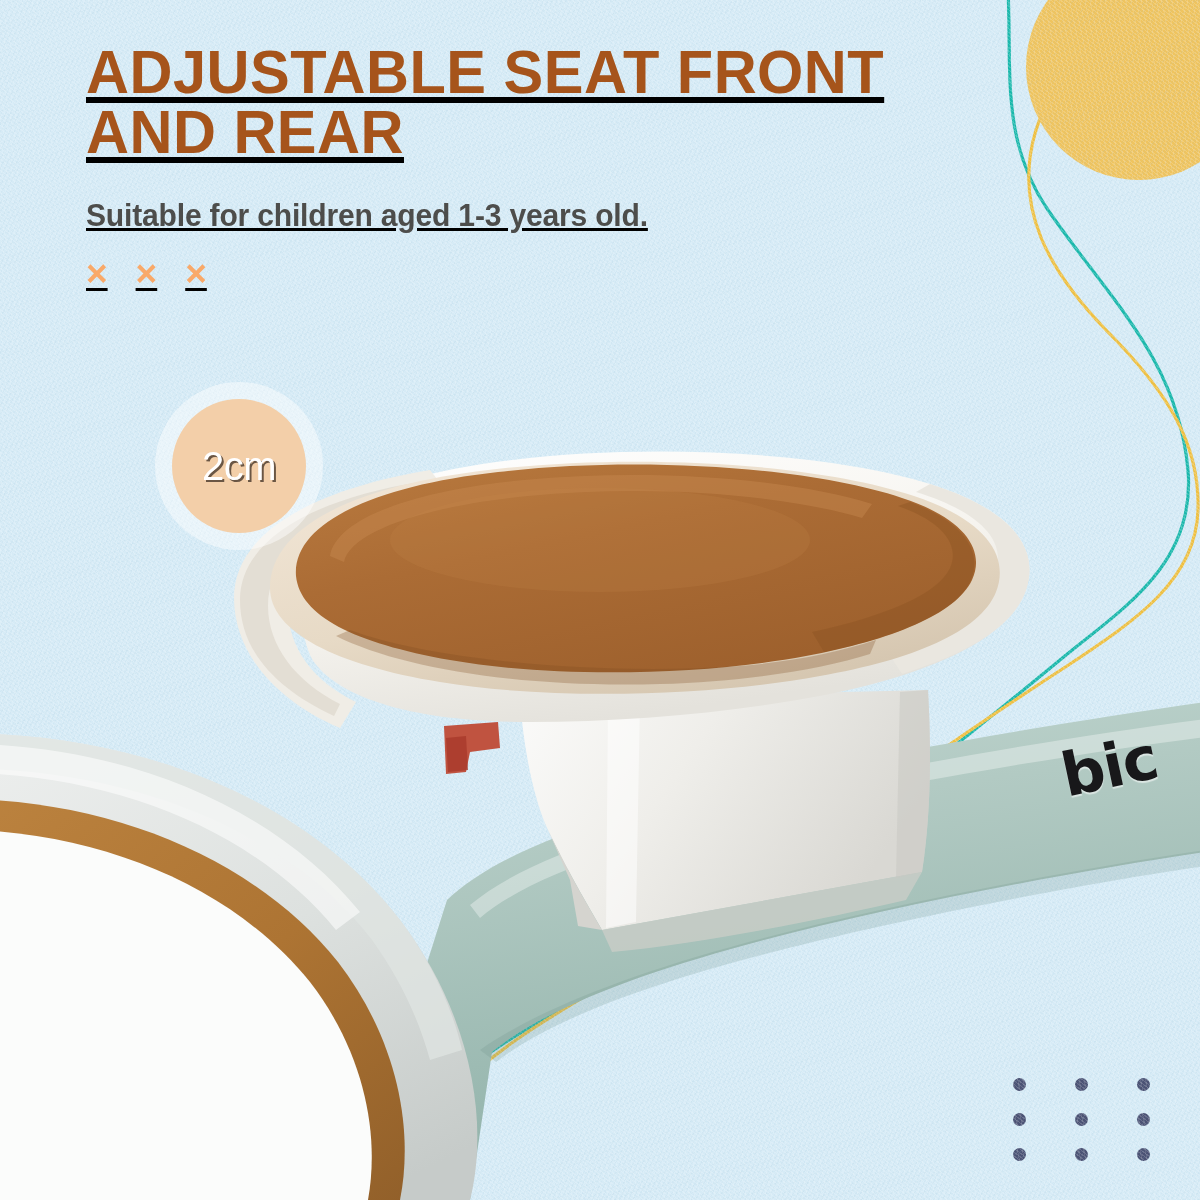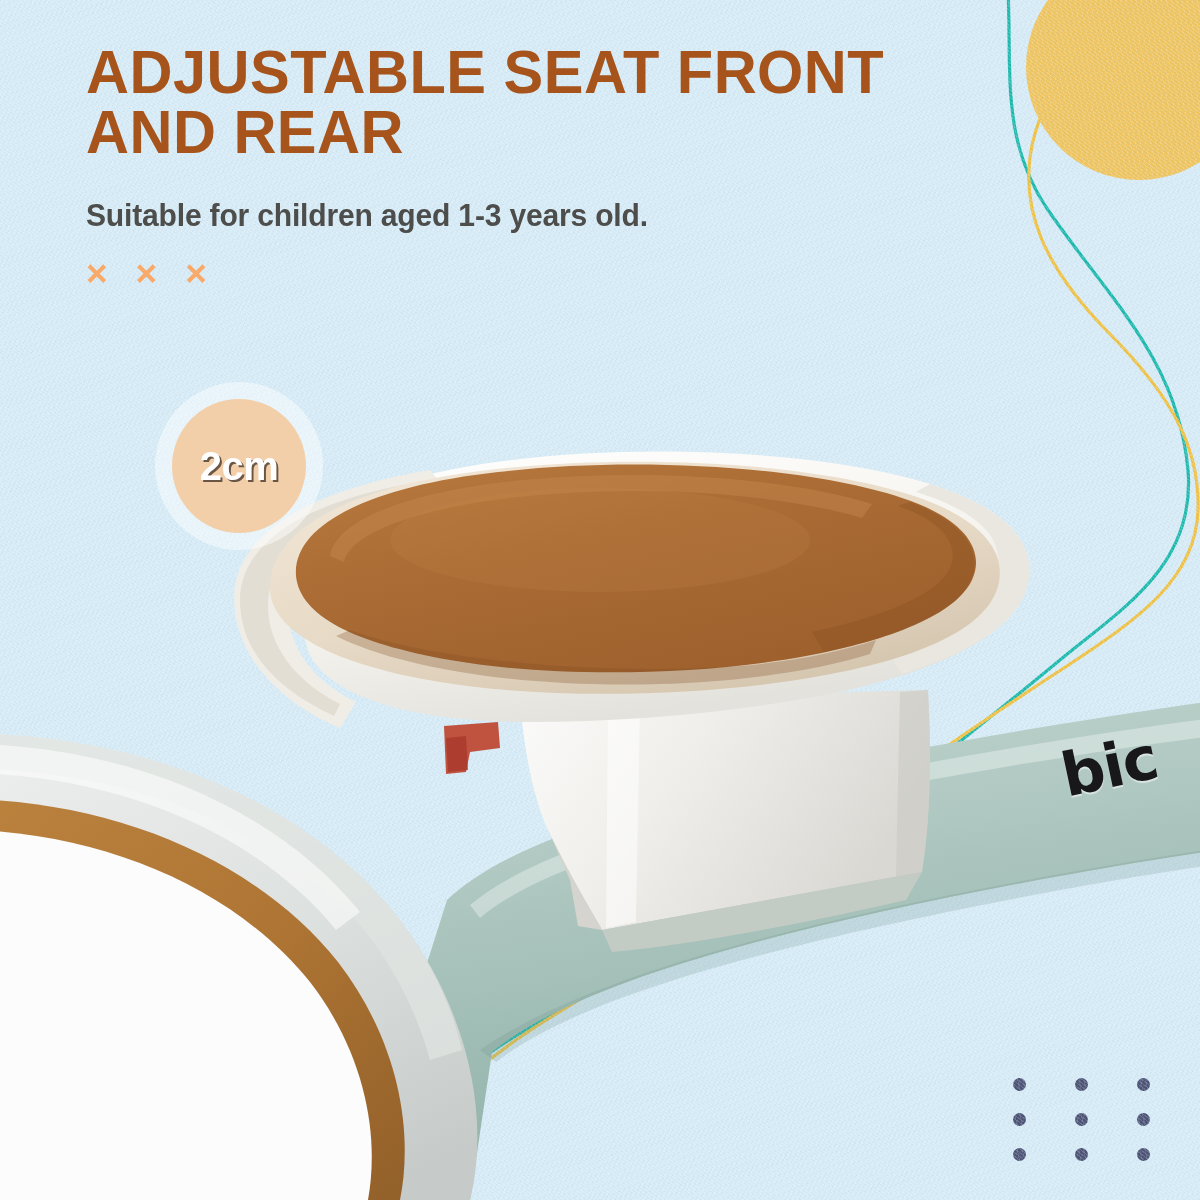--- a/index.html
+++ b/index.html
@@ -66,20 +66,21 @@
     background: #4b5274;
   }
 
   
   .text-block {
     position: absolute;
     left: 86px;
     top: 42px;
     z-index: 6;
     width: 960px;
+    text-decoration: underline;
   }
   .headline {
     margin: 0;
     color: #a6541b;
     font-family: "Liberation Sans Narrow", "Liberation Sans", sans-serif;
     font-size: 62px;
     line-height: 0.97;
     font-weight: bold;
     letter-spacing: 0.5px;
     transform: scaleX(0.96);
@@ -135,21 +136,21 @@
   }
   .badge-label {
     position: absolute;
     left: 0; top: 0;
     width: 168px; height: 168px;
     display: flex;
     align-items: center;
     justify-content: center;
     color: #ffffff;
     font-size: 40px;
-    font-weight: bold;
+    font-weight: normal;
     letter-spacing: -0.5px;
     text-shadow: 2px 2px 0 rgba(60,45,35,0.75);
   }
 
   
   .product-layer {
     position: absolute;
     inset: 0;
     z-index: 5;
   }

